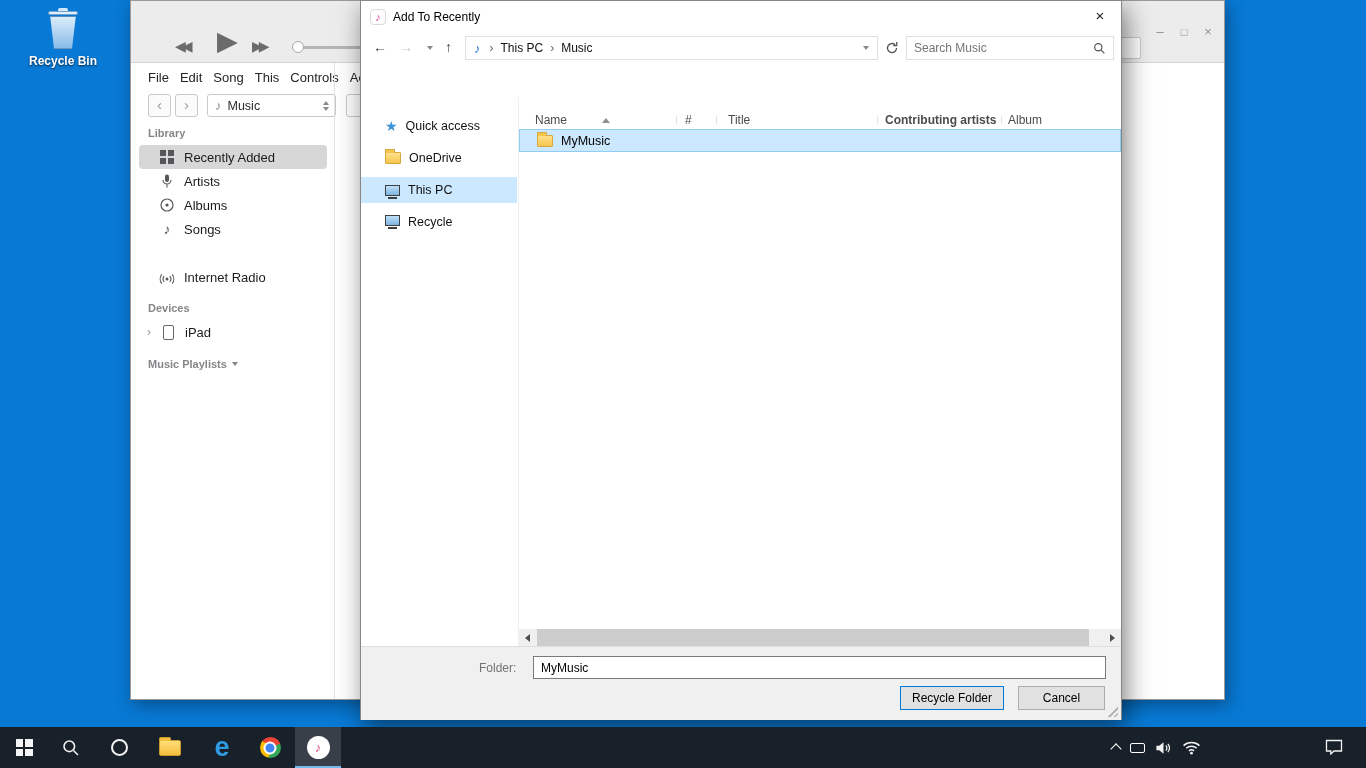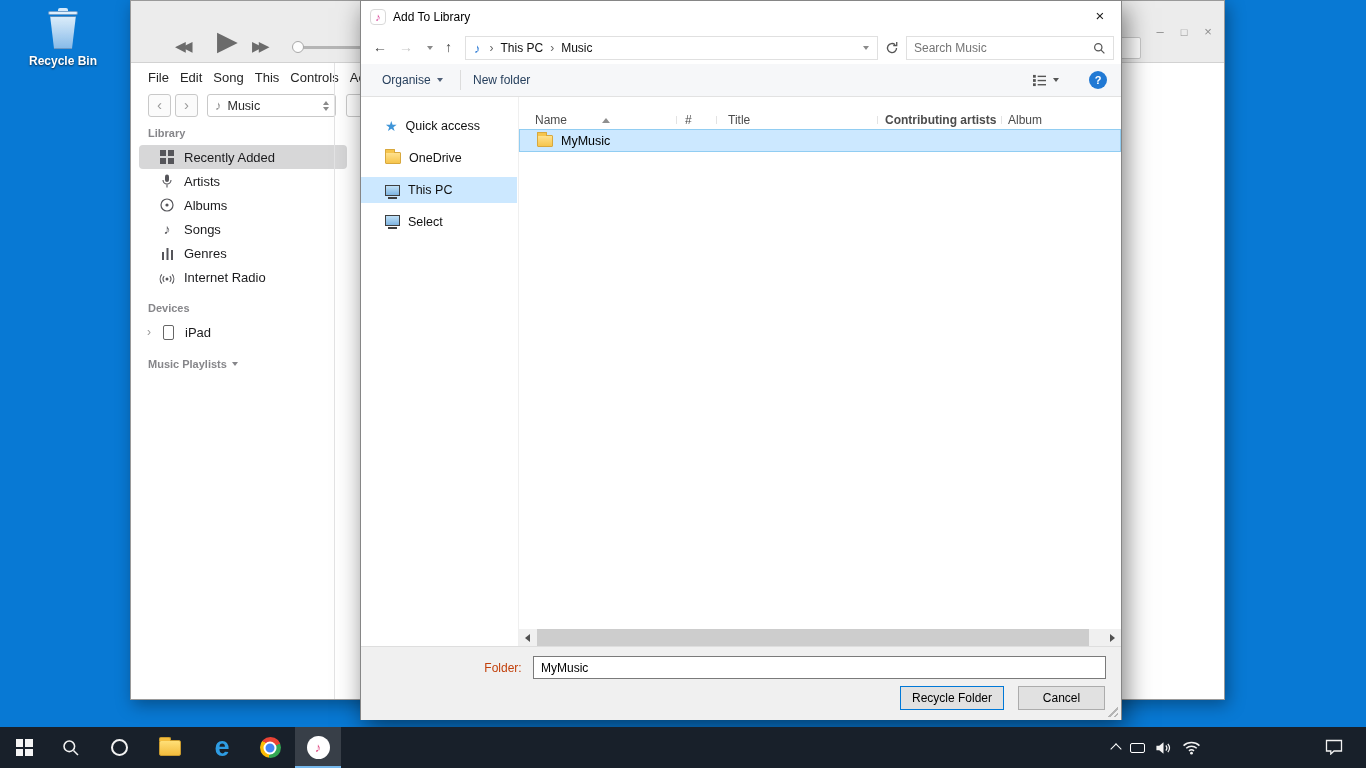--- a/index.html
+++ b/index.html
@@ -31,21 +31,21 @@
   .it-navbtn { position:absolute; top:93px; width:23px; height:23px; border:1px solid #c9c9c9; border-radius:3px; background:#fbfbfb; color:#9a9a9a; text-align:center; line-height:20px; font-size:15px; }
   #it-back { left:17px; } #it-fwd { left:44px; }
   #it-combo { position:absolute; left:76px; top:93px; width:129px; height:23px; border:1px solid #c9c9c9; border-radius:3px; background:#fff; display:flex; align-items:center; }
   #it-combo .note { color:#8f8f8f; font-size:13px; margin:0 6px 0 7px; }
   #it-combo .lbl { font-size:12.5px; color:#2a2a2a; flex:1; }
   .spinner { display:flex; flex-direction:column; gap:2px; margin-right:6px; }
   .tri-up { width:0; height:0; border-left:3.5px solid transparent; border-right:3.5px solid transparent; border-bottom:4px solid #8a8a8a; }
   .tri-down { width:0; height:0; border-left:3.5px solid transparent; border-right:3.5px solid transparent; border-top:4px solid #8a8a8a; }
   #it-partial { position:absolute; left:215px; top:93px; width:32px; height:23px; border:1px solid #c9c9c9; border-radius:3px; background:#fff; }
   .it-sec-header { position:absolute; left:17px; font-size:11px; font-weight:bold; color:#86868a; display:flex; align-items:center; gap:5px; }
-  .it-item { position:absolute; left:8px; width:208px; height:24px; display:flex; align-items:center; padding-left:20px; gap:9px; font-size:13px; color:#1b1b1d; border-radius:4px; }
+  .it-item { position:absolute; left:8px; width:188px; height:24px; display:flex; align-items:center; padding-left:20px; gap:9px; font-size:13px; color:#1b1b1d; border-radius:4px; }
   .it-item.selected { background:#d7d7d8; }
   .it-ic { width:16px; height:16px; display:flex; align-items:center; justify-content:center; color:#55555a; flex:0 0 16px; }
   .dev-chev { position:absolute; left:-14px; color:#9a9a9a; font-size:12px; }
   #it-divider { position:absolute; left:203px; top:62px; bottom:0; width:1px; background:#e3e3e4; }
   .ic-ipad { width:11px; height:15px; border:1px solid #666; border-radius:2px; }
 
   
   #dlg { position:absolute; left:360px; top:0; width:762px; height:720px; background:#fff; border:1px solid #868686; box-shadow:4px 8px 24px rgba(0,0,0,.5); }
   #dlg-title { position:relative; height:31px; display:flex; align-items:center; padding-left:9px; gap:7px; font-size:12px; color:#000; }
   .dlg-appicon { width:16px; height:16px; border:1px solid #d9d9d9; border-radius:4px; background:#fff; display:flex; align-items:center; justify-content:center; font-size:11px; color:#d9489c; }
@@ -88,21 +88,21 @@
   #col-album { width:116px; padding-left:6px; border-right:none; }
   #sort-caret { position:absolute; left:84px; top:2px; width:0; height:0; border-left:4px solid transparent; border-right:4px solid transparent; border-bottom:5px solid #8f8f8f; }
   #dlg-row-mymusic { position:absolute; left:158px; top:128px; width:602px; height:23px; background:#cce8ff; border:1px solid #91cdf2; display:flex; align-items:center; padding-left:17px; gap:8px; font-size:12.5px; color:#000; }
   #dlg-hscroll { position:absolute; left:158px; top:628px; width:602px; height:17px; background:#f0f0f0; }
   .sb-btn { position:absolute; top:0; width:17px; height:17px; display:flex; align-items:center; justify-content:center; }
   #sb-left { left:0; } #sb-right { right:0; }
   .tri-l { width:0;height:0;border-top:4px solid transparent;border-bottom:4px solid transparent;border-right:5px solid #505050; }
   .tri-r { width:0;height:0;border-top:4px solid transparent;border-bottom:4px solid transparent;border-left:5px solid #505050; }
   #sb-thumb { position:absolute; left:18px; top:0; width:552px; height:17px; background:#cdcdcd; }
   #dlg-footer { position:absolute; left:0; top:645px; width:760px; height:74px; background:#f0f0f0; border-top:1px solid #dedede; }
-  #folder-label { position:absolute; left:118px; top:14px; width:48px; text-align:center; font-size:12px; color:#c2410c; }
+  #folder-label { position:absolute; left:118px; top:14px; width:48px; text-align:left; font-size:12px; color:#737373; }
   #dlg-folder-input { position:absolute; left:172px; top:9px; width:573px; height:23px; border:1px solid #7a7a7a; font-size:12px; padding:0 7px; font-family:inherit; color:#000; outline:none; }
   .dlg-btn { position:absolute; top:39px; height:24px; background:#e1e1e1; font-size:12px; text-align:center; line-height:22px; color:#000; }
   #btn-select { left:539px; width:104px; border:1px solid #0078d7; }
   #btn-cancel { left:657px; width:87px; border:1px solid #acacac; }
   #dlg-grip { position:absolute; right:3px; bottom:3px; width:11px; height:11px; background:repeating-linear-gradient(135deg,#b5b5b5 0 1.5px,transparent 1.5px 4.2px); clip-path:polygon(100% 0,100% 100%,0 100%); }
 
   
   #taskbar { position:absolute; left:0; bottom:0; width:1366px; height:41px; background:#18202a; }
   .tb-btn { position:absolute; top:0; width:46px; height:41px; display:flex; align-items:center; justify-content:center; }
   .tb-btn.active { background:rgba(255,255,255,.14); box-shadow:inset 0 -2px 0 #76b9ed; }
@@ -200,30 +200,20 @@
             <path d="M2 6a4 4 0 0 0 8 0" fill="none" stroke="currentColor" stroke-width="1.1"></path>
             <line x1="6" y1="10.5" x2="6" y2="13.5" stroke="currentColor" stroke-width="1.1"></line>
           </svg>
       </span>
       <span>Artists</span>
     </div>
     <div class="it-item" style="top:216px;">
       <span class="it-ic" style="font-size:14px;">♪</span>
       <span>Songs</span>
     </div>
-    <div class="it-item" style="top:240px;">
-      <span class="it-ic">
-        <svg width="13" height="13" viewBox="0 0 13 13" fill="currentColor">
-            <rect x="1" y="5" width="2" height="8"></rect>
-            <rect x="5.5" y="1" width="2" height="12"></rect>
-            <rect x="10" y="3" width="2" height="10"></rect>
-          </svg>
-      </span>
-      <span>Genres</span>
-    </div>
     <div class="it-item" style="top:264px;">
       <span class="it-ic">
         <svg width="16" height="14" viewBox="0 0 16 14">
             <circle cx="8" cy="9" r="1.5" fill="currentColor"></circle>
             <path d="M5.2 11.8a4.2 4.2 0 0 1 0-5.6 M10.8 6.2a4.2 4.2 0 0 1 0 5.6 M2.8 13.6a7.3 7.3 0 0 1 0-9.2 M13.2 4.4a7.3 7.3 0 0 1 0 9.2" fill="none" stroke="currentColor" stroke-width="1.1"></path>
           </svg>
       </span>
       <span>Internet Radio</span>
     </div>
 
@@ -240,21 +230,21 @@
       <span>Music Playlists</span>
       <i class="tri-down" style="border-top-color:#86868a;"></i>
     </div>
 
     <div id="it-divider"></div>
   </div>
 
   <div id="dlg">
     <div id="dlg-title">
       <span class="dlg-appicon">♪</span>
-      <span>Add To Library</span>
+      <span>Add To Recently</span>
       <span id="dlg-close">×</span>
     </div>
 
     <div id="dlg-addr">
       <span class="addr-arrow" style="left:12px;">←</span>
       <span class="addr-arrow" id="addr-fwd" style="left:38px;">→</span>
       <i class="tri-down" id="addr-caret" style="border-top-color:#8a8a8a;"></i>
       <span class="addr-arrow" id="addr-up" style="left:84px;">↑</span>
       <div id="crumbbar">
         <span class="note">♪</span>
@@ -272,58 +262,36 @@
       </span>
       <div id="dlg-search">
         <input placeholder="Search Music" style="">
         <svg viewBox="0 0 16 16">
             <circle cx="6.5" cy="6.5" r="4.5" fill="none" stroke="currentColor" stroke-width="1.5"></circle>
             <line x1="10" y1="10" x2="14" y2="14" stroke="currentColor" stroke-width="1.5"></line>
           </svg>
       </div>
     </div>
 
-    <div id="dlg-toolbar">
-      <div class="tb-cmd" id="cmd-organise">
-        <span>Organise</span>
-        <i class="tri-down" style="border-top-color:#50master;border-top-color:#506078;"></i>
-      </div>
-      <div id="cmd-sep"></div>
-      <div class="tb-cmd" id="cmd-newfolder">
-        <span>New folder</span>
-      </div>
-      <div class="tb-cmd" id="cmd-views">
-        <svg viewBox="0 0 16 14" fill="currentColor">
-            <rect x="1" y="1" width="3" height="3"></rect>
-            <rect x="6" y="1.8" width="9" height="1.5"></rect>
-            <rect x="1" y="5.5" width="3" height="3"></rect>
-            <rect x="6" y="6.3" width="9" height="1.5"></rect>
-            <rect x="1" y="10" width="3" height="3"></rect>
-            <rect x="6" y="10.8" width="9" height="1.5"></rect>
-          </svg>
-        <i class="tri-down" style="border-top-color:#555;"></i>
-      </div>
-      <div id="dlg-help">?</div>
-    </div>
 
     <div class="dlg-nav-item" style="top:112px;">
       <span class="nic-star">★</span>
       <span>Quick access</span>
     </div>
     <div class="dlg-nav-item" style="top:144px;">
       <span class="folder-gold"></span>
       <span>OneDrive</span>
     </div>
     <div class="dlg-nav-item selected" style="top:176px;">
       <span class="nic-pc"></span>
       <span>This PC</span>
     </div>
     <div class="dlg-nav-item" style="top:208px;">
       <span class="nic-pc nic-net"></span>
-      <span>Select</span>
+      <span>Recycle</span>
     </div>
     <div id="dlg-navdiv"></div>
 
     <div id="dlg-cols">
       <div class="col" id="col-name">
         <i id="sort-caret"></i>
         <span>Name</span>
       </div>
       <div class="col" id="col-num">
           <span>#</span>

